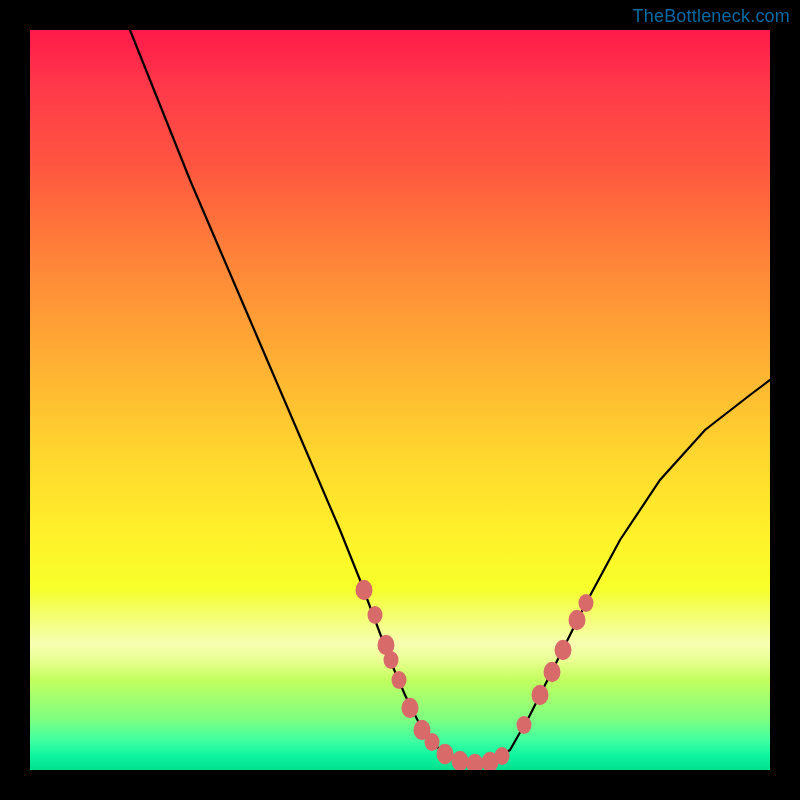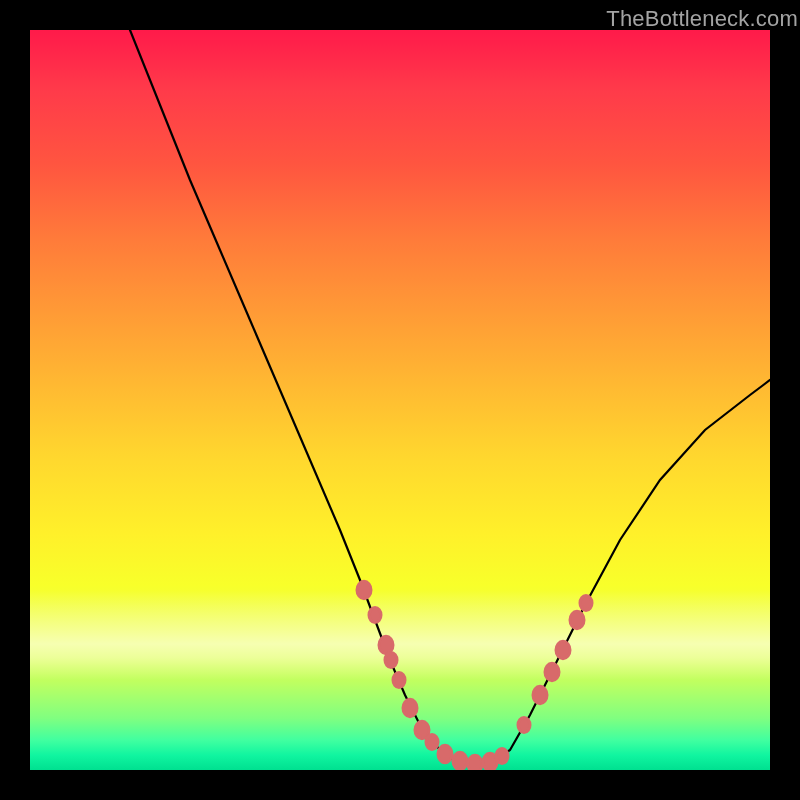--- a/index.html
+++ b/index.html
@@ -8,23 +8,23 @@
     background: #000;
     width: 800px;
     height: 800px;
     overflow: hidden;
     position: relative;
     font-family: Arial, sans-serif;
   }
   .watermark {
     position: absolute;
     top: 6px;
-    right: 2px;
-    color: #a3a3a3;
-    font-size: 22px;
+    right: 10px;
+    color: #0369a1;
+    font-size: 18px;
     font-weight: 500;
     z-index: 10;
     letter-spacing: 0.2px;
   }
   .plot-area {
     position: absolute;
     left: 30px;
     top: 30px;
     width: 740px;
     height: 740px;

